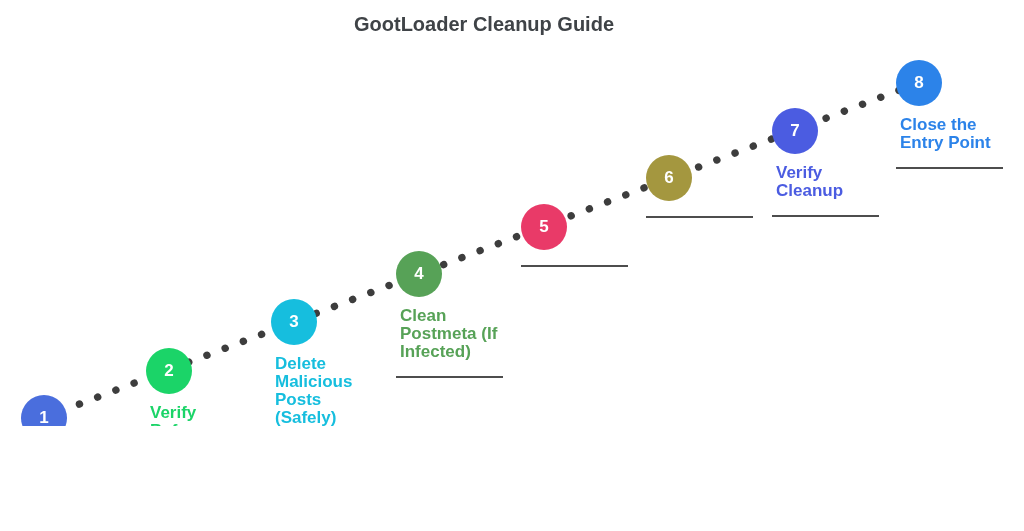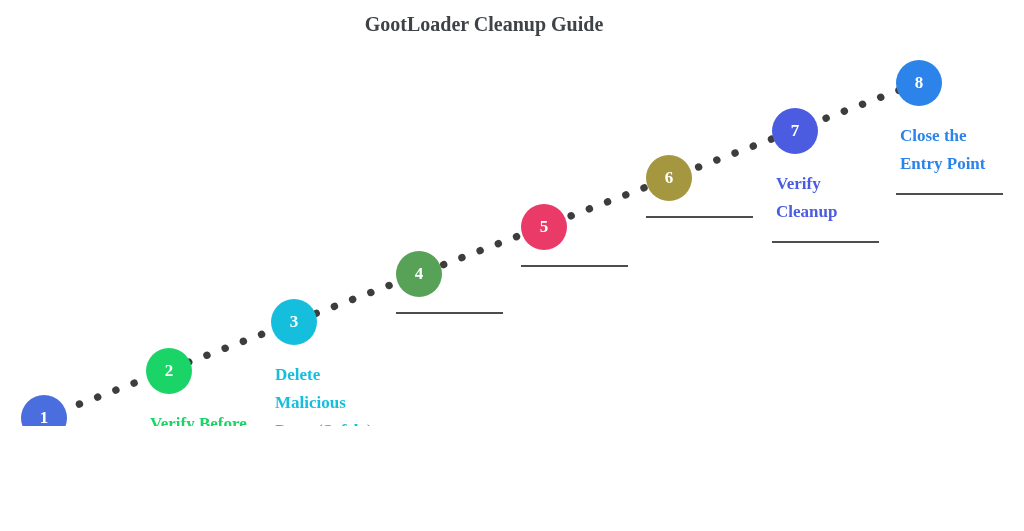--- a/index.html
+++ b/index.html
@@ -1,21 +1,21 @@
 <!DOCTYPE html>
 <html><head>
 <meta charset="utf-8">
 <style>
   html, body { margin: 0; padding: 0; background: #fff; }
   .canvas {
     position: relative;
     width: 1024px;
     height: 426px;
     background: #ffffff;
-    font-family: Liberation Serif, serif;
+    font-family: Liberation Sans, sans-serif;
     overflow: hidden;
   }
   .title {
     position: absolute;
     top: 13px;
     left: 484px;
     transform: translateX(-50%);
     font-size: 20px;
     font-weight: bold;
     color: #3f4347;
@@ -38,26 +38,26 @@
     border-radius: 50%;
     background: var(--c, #999);
     display: flex;
     align-items: center;
     justify-content: center;
     color: #ffffff;
     font-weight: bold;
     font-size: 17px;
   }
   .label {
-    margin-top: 16px;
+    margin-top: 10px;
     margin-left: 4px;
     width: 102px;
     font-size: 17px;
     font-weight: bold;
-    line-height: 28px;
+    line-height: 18px;
     color: var(--c, #333);
   }
   .rule {
     margin-top: 15px;
     width: 107px;
     height: 0;
     border-top: 2px solid #4d4d4d;
   }
   .s1 { left: 21px;  top: 395px; }
   .s2 { left: 146px; top: 348px; }
@@ -99,20 +99,21 @@
       <span style="color: rgb(255, 255, 255);">3</span>
     </div>
     <div class="label">Delete Malicious Posts (Safely)</div>
     <div class="rule" style="border-top-color: rgb(77, 77, 77);"></div>
   </div>
 
   <div class="step s4" style="--c: #57a257;">
     <div class="circle">
       <span style="color: rgb(255, 255, 255);">4</span>
     </div>
+    <div class="label">Clean Postmeta (If Infected)</div>
     <div class="rule" style="border-top-color: rgb(77, 77, 77);"></div>
   </div>
 
   <div class="step s5" style="--c: #e93a68;">
     <div class="circle">
       <span style="color: rgb(255, 255, 255);">5</span>
     </div>
     <div class="rule" style="border-top-color: rgb(77, 77, 77);"></div>
   </div>
 

